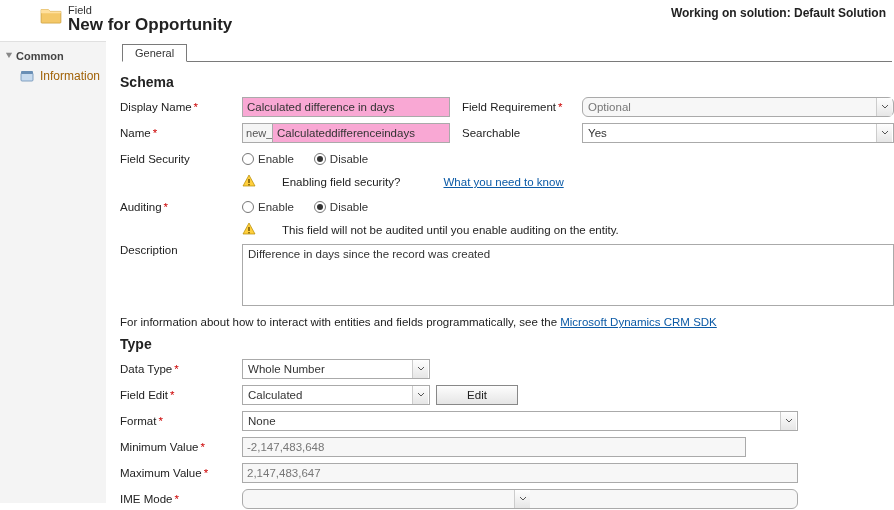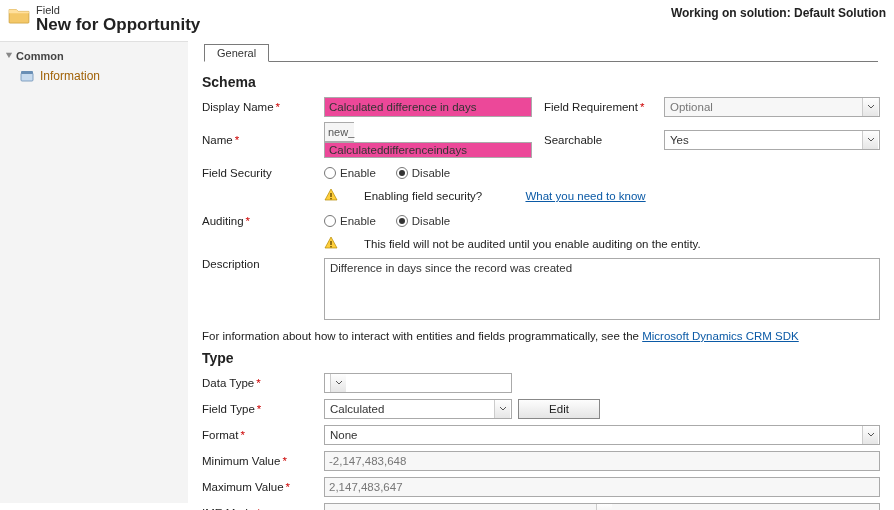--- a/index.html
+++ b/index.html
@@ -10,20 +10,21 @@
     color: #222;
     background: #fff;
     width: 894px;
     height: 510px;
     overflow: hidden;
   }
   .topbar {
     display: flex;
     align-items: flex-start;
     padding: 4px 8px 6px 8px;
+    margin-left: 32px;
   }
   .folder-icon {
     width: 22px; height: 18px;
     display: inline-block;
     margin-right: 6px;
     margin-top: 2px;
   }
   .folder-icon svg { width: 100%; height: 100%; }
   .title-block { flex: 0 0 auto; }
   .title-small { font-size: 11px; color: #333; }
@@ -131,45 +132,45 @@
     align-items: center;
   }
   input[type=text], .txt {
     width: 100%;
     height: 20px;
     border: 1px solid #aaa;
     padding: 1px 4px;
     font-size: 11.5px;
     font-family: inherit;
     color: #333;
-    background: #ec4899;
+    background: #f9a8d4;
   }
   .txt.gray { color: #777; background: #f7f7f7; }
   .select {
     width: 100%; height: 20px;
     border: 1px solid #aaa;
     display: flex; align-items: center;
     padding: 0 2px 0 5px;
     font-size: 11.5px;
     color: #333;
     cursor: pointer;
     position: relative;
     background: #fff;
   }
   .select .sval { flex: 1; white-space: nowrap; overflow: hidden; }
-  .select.gray { color: #777; background: #f7f7f7; }
+  .select.gray { color: #777; background: #f7f7f7; border-radius: 6px; }
   .select .dd {
     width: 16px; height: 18px;
     border-left: 1px solid #ccc;
     background: linear-gradient(#fefefe, #e6e6e6);
     display: inline-flex; align-items: center; justify-content: center;
     margin-right: -1px;
   }
   .select .dd svg { width: 8px; height: 8px; }
-  .prefix-wrap { display: flex; width: 100%; flex-direction: column; }
+  .prefix-wrap { display: flex; width: 100%; }
   .prefix {
     height: 20px; border: 1px solid #aaa; border-right: none;
     padding: 1px 3px; font-size: 11px; color: #555; background: #f5f5f5;
     display: flex; align-items: center; width: 30px;
   }
   .radio-row { display: flex; align-items: center; gap: 20px; }
   .radio {
     width: 12px; height: 12px; border: 1px solid #777; border-radius: 50%;
     display: inline-flex; align-items: center; justify-content: center;
     margin-right: 4px; background: #fff;
@@ -179,21 +180,21 @@
   .warn-row {
     display: flex; align-items: flex-end;
     margin: 2px 0 8px 122px;
     font-size: 11.5px;
     gap: 20px;
   }
   .warn-ico { width: 14px; height: 14px; margin-right: 6px; display: inline-flex; }
   .warn-ico svg { width: 14px; height: 14px; }
   .link { color: #0b5aa6; text-decoration: underline; cursor: pointer; }
   .desc {
-    width: 556px; height: 62px;
+    width: 652px; height: 62px;
     border: 1px solid #aaa;
     padding: 3px 5px;
     font-size: 11.5px;
     color: #333;
     resize: none;
     font-family: inherit;
   }
   .info-row { margin: 10px 0 8px 0; font-size: 11.5px; color: #222; }
   .btn {
     height: 20px; width: 82px;
@@ -357,31 +358,32 @@
       <div class="info-row">
         <span>For information about how to interact with entities and fields programmatically, see the </span><span class="link">Microsoft Dynamics CRM SDK</span>
       </div>
 
       <div class="sect-h">Type</div>
 
       <div class="row type-row">
         <div class="lbl"><span>Data Type</span><span class="req">*</span></div>
         <div class="ctrl">
           <div class="select narrow-sel">
+            <span class="sval">Whole Number</span>
             <span class="dd">
                 <svg viewBox="0 0 8 8">
                   <path d="M1 2l3 3 3-3" fill="none" stroke="#555"></path>
                 </svg>
               </span>
           </div>
         </div>
       </div>
 
       <div class="row type-row">
-        <div class="lbl"><span>Field Type</span><span class="req">*</span></div>
+        <div class="lbl"><span>Field Edit</span><span class="req">*</span></div>
         <div class="ctrl">
           <div class="select narrow-sel">
             <span class="sval">Calculated</span>
             <span class="dd">
                 <svg viewBox="0 0 8 8">
                   <path d="M1 2l3 3 3-3" fill="none" stroke="#555"></path>
                 </svg>
               </span>
           </div>
         </div>
@@ -399,21 +401,21 @@
                 <svg viewBox="0 0 8 8">
                   <path d="M1 2l3 3 3-3" fill="none" stroke="#555"></path>
                 </svg>
               </span>
           </div>
         </div>
       </div>
 
       <div class="row">
         <div class="lbl"><span>Minimum Value</span><span class="req">*</span></div>
-        <div class="wide-ctrl"><input type="text" class="txt gray" style="width: 556px;" value="-2,147,483,648"></div>
+        <div class="wide-ctrl"><input type="text" class="txt gray" style="width: 504px;" value="-2,147,483,648"></div>
       </div>
 
       <div class="row">
         <div class="lbl"><span>Maximum Value</span><span class="req">*</span></div>
         <div class="wide-ctrl"><input type="text" class="txt gray" style="width: 556px;" value="2,147,483,647"></div>
       </div>
 
       <div class="row">
         <div class="lbl"><span>IME Mode</span><span class="req">*</span></div>
         <div class="wide-ctrl">

